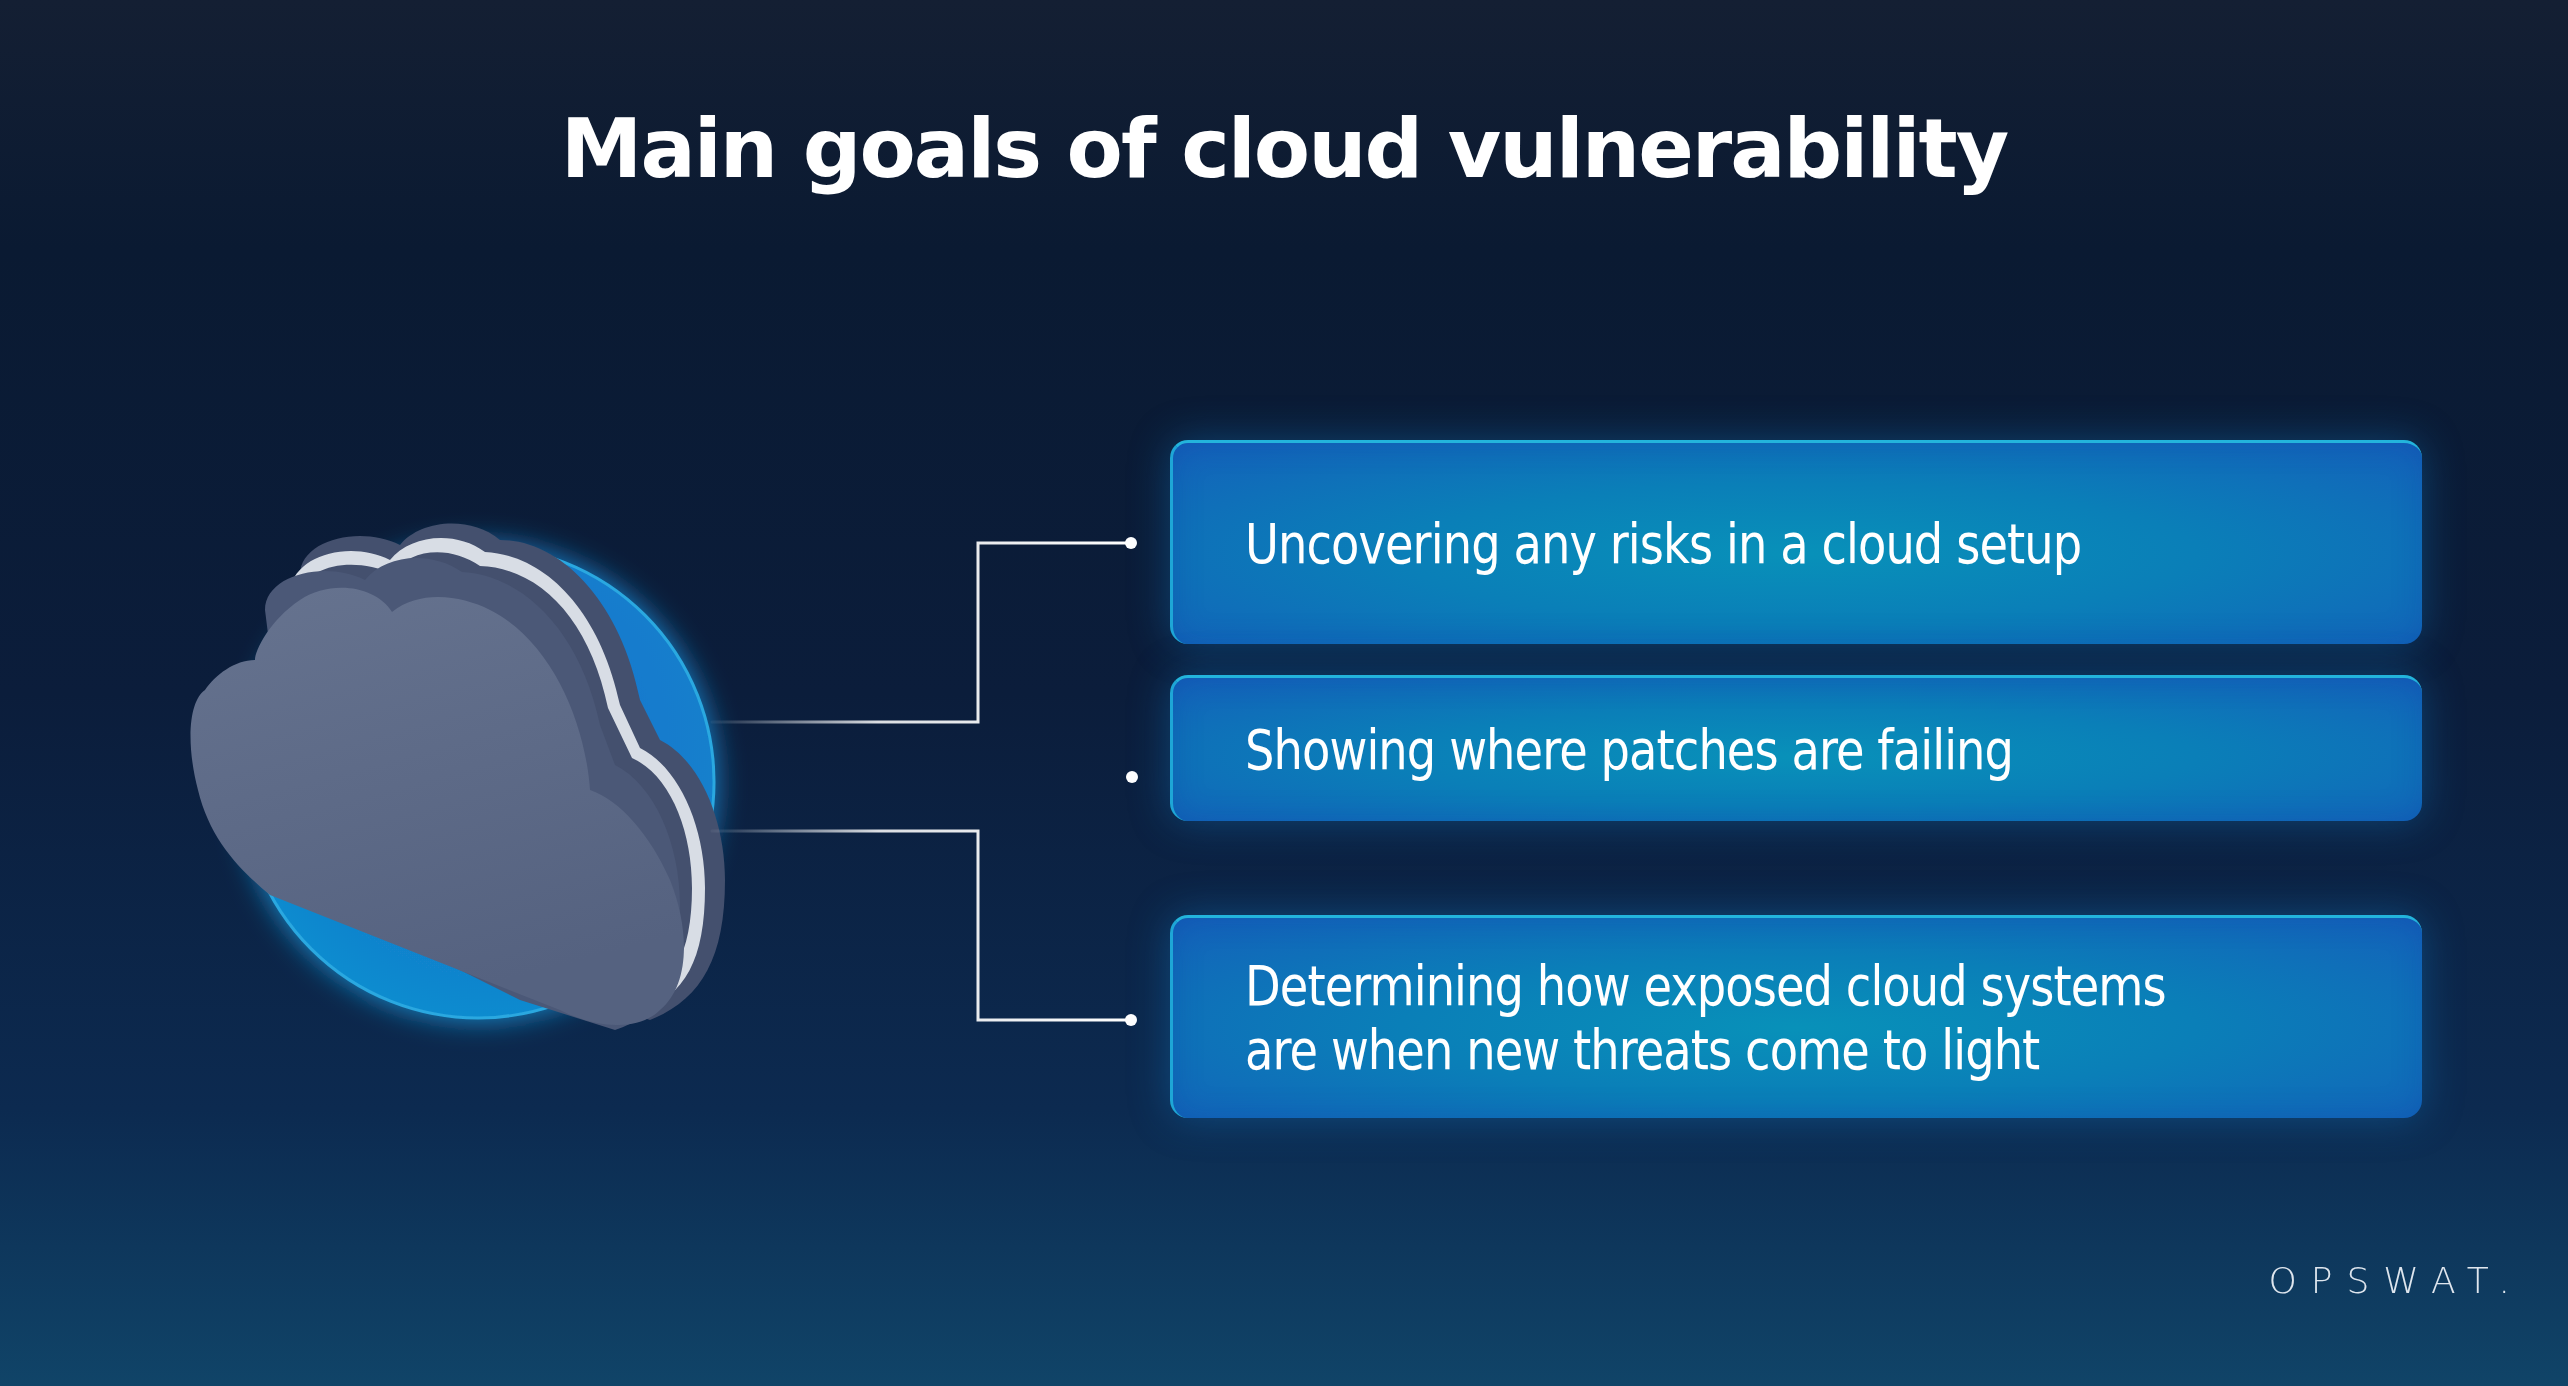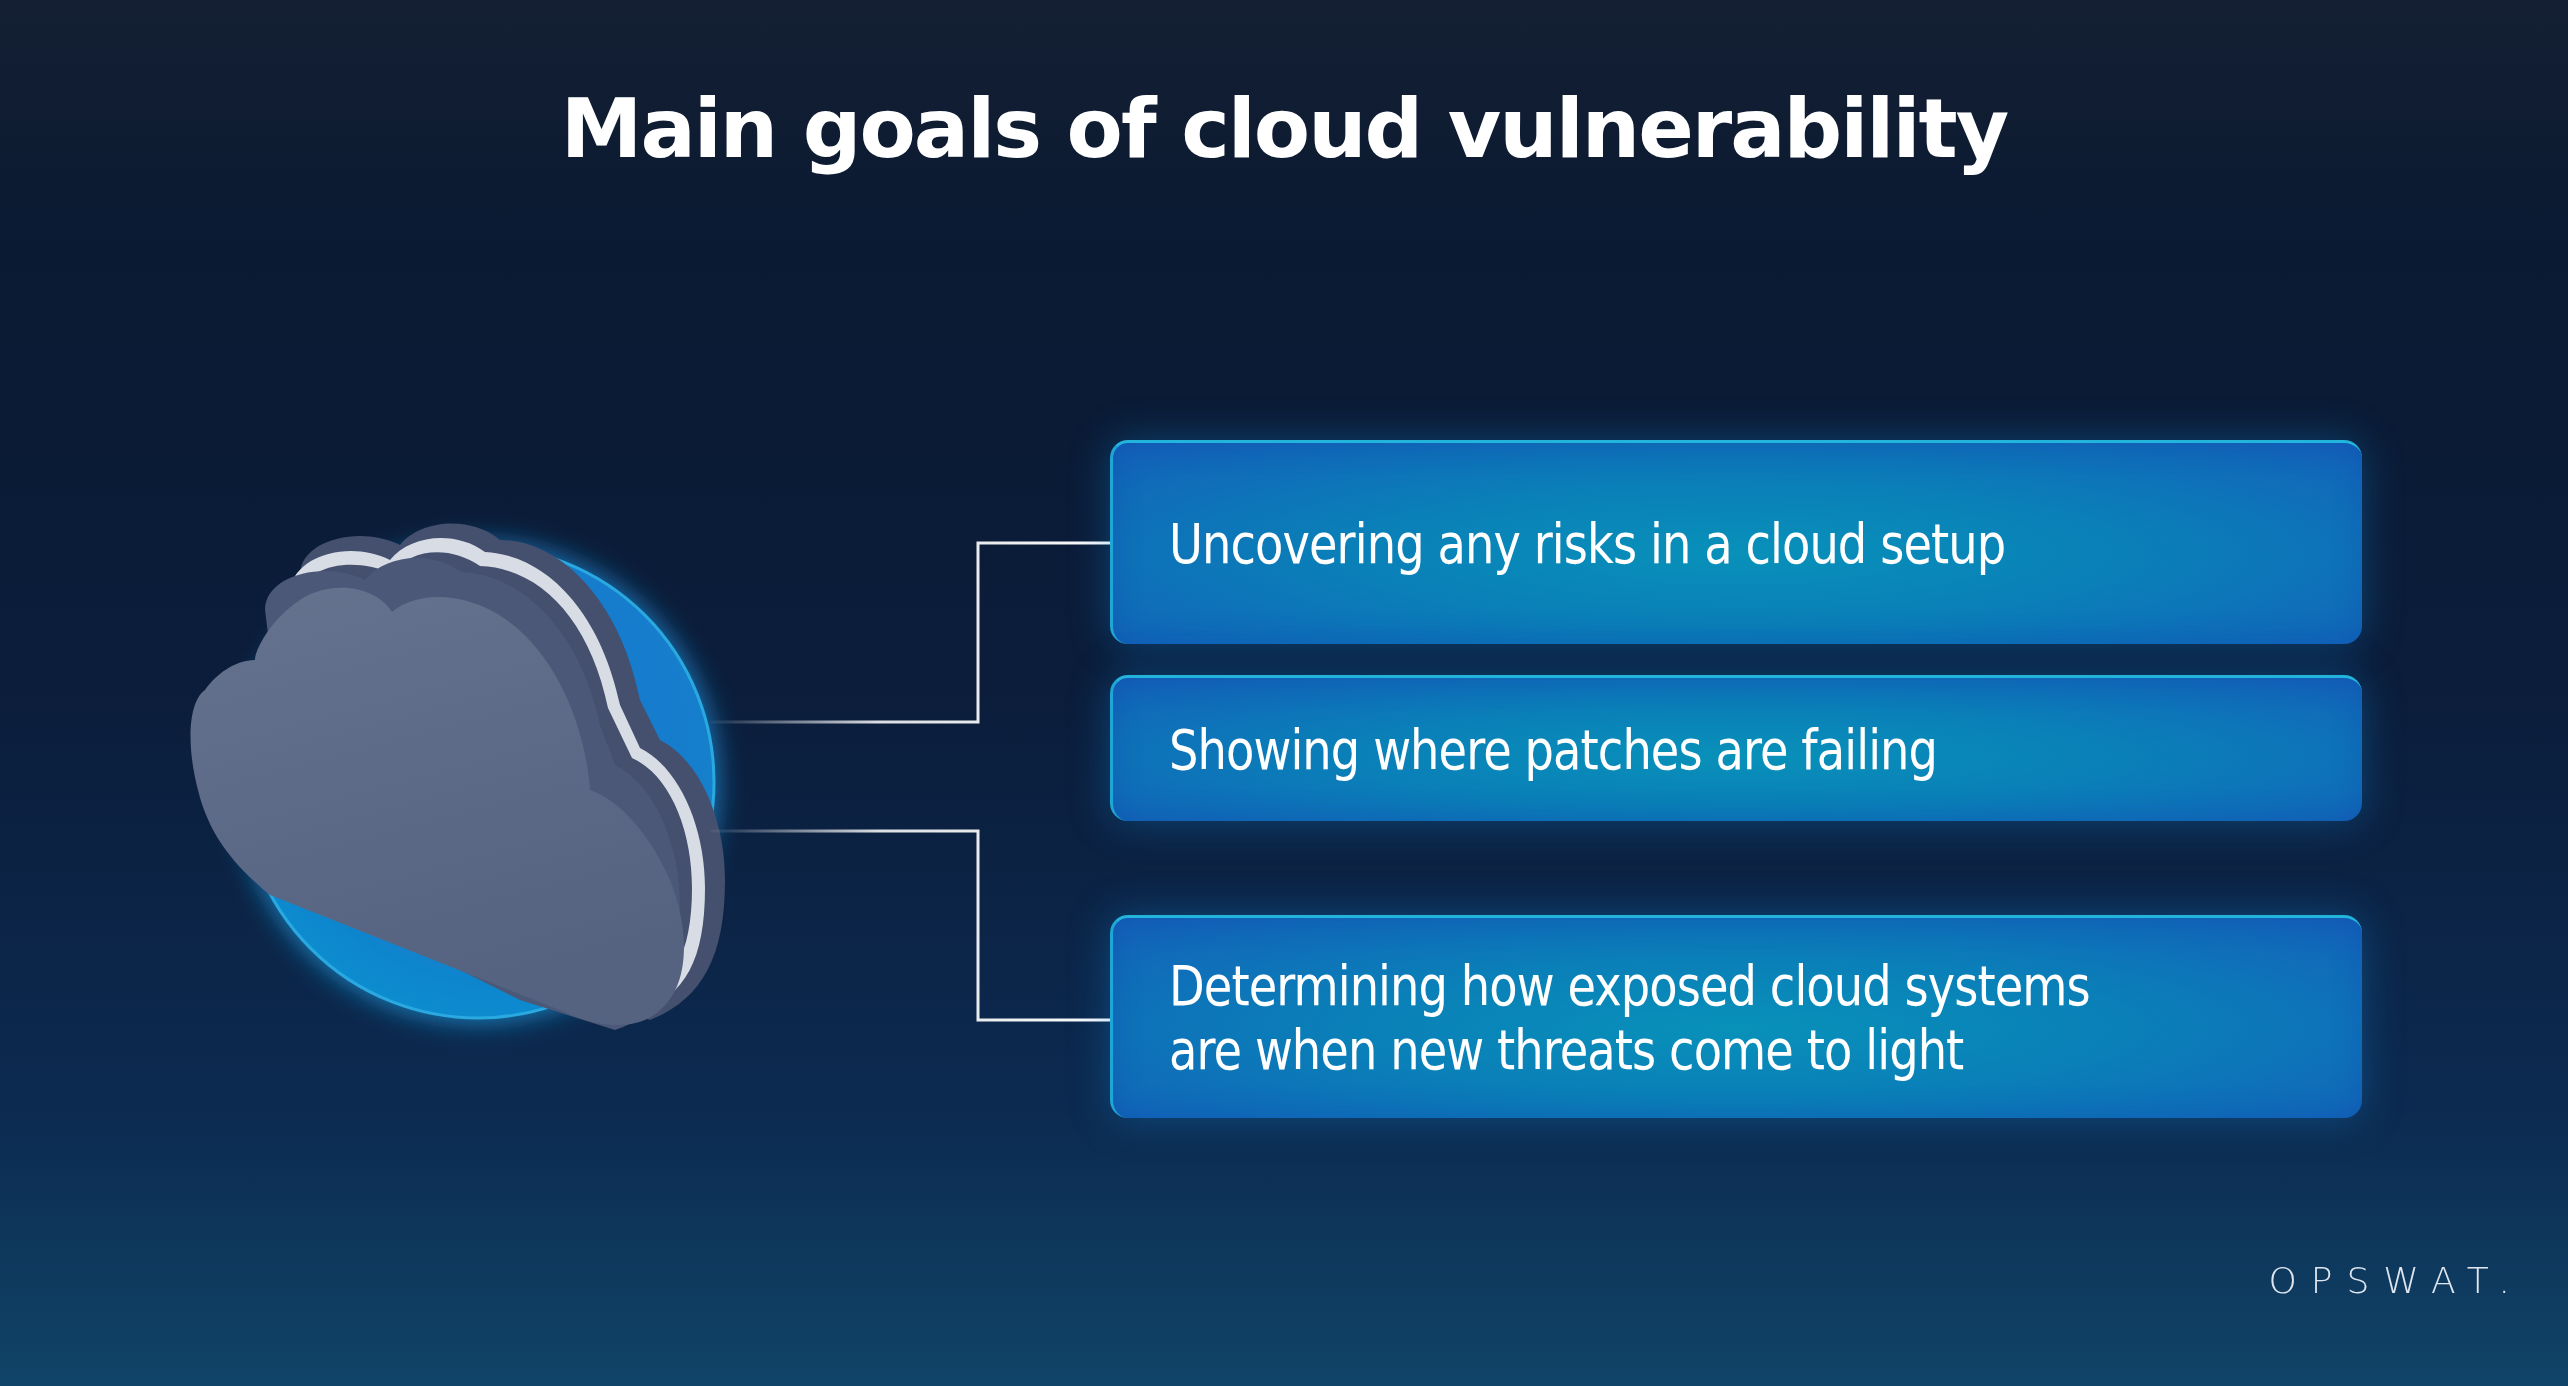--- a/index.html
+++ b/index.html
@@ -7,32 +7,32 @@
     width: 2568px; height: 1386px; overflow: hidden; position: relative;
     background: linear-gradient(180deg, #141f33 0%, #0a1a32 18%, #0b1d3b 50%, #0c2a50 80%, #104468 100%);
     font-family: "Liberation Sans", sans-serif;
   }
   .title {
     position: absolute; left: 0; right: 0; top: 82px;
     text-align: center; color: #ffffff;
     font-family: "DejaVu Sans", sans-serif; font-weight: bold;
     font-size: 82px; line-height: 94px; letter-spacing: -2px;
   }
-  .title span { display: block; }
+  .title span { display: block; margin-top: 20px; }
 
   .diagram { position: absolute; left: 0; top: 0; width: 2568px; height: 1386px; }
 
   .goal-box {
-    position: absolute; left: 1110px; width: 1252px;
+    position: absolute; left: 1170px; width: 1252px;
     border-radius: 18px;
     background: radial-gradient(ellipse at 50% 55%, #0891b9 0%, #0a7fb8 45%, #1460ba 100%);
     border-top: 3px solid #23b4dc; border-left: 3px solid #1ea6d6;
     box-shadow: 0 0 40px rgba(20,140,220,0.35), inset 0 0 30px rgba(10,60,160,0.25);
     display: flex; align-items: center;
-    box-sizing: border-box; padding-left: 56px;
+    box-sizing: border-box; padding-left: 72px;
   }
   .goal-text {
     color: #ffffff; font-family: "DejaVu Sans Condensed", "DejaVu Sans", sans-serif;
     font-size: 56px; line-height: 64px; letter-spacing: -1px;
     transform: scaleX(0.92); transform-origin: left center; white-space: nowrap;
   }
   .box-1 { top: 440px; height: 204px; }
   .box-2 { top: 675px; height: 146px; }
   .box-3 { top: 915px; height: 203px; align-items: center; }
 

